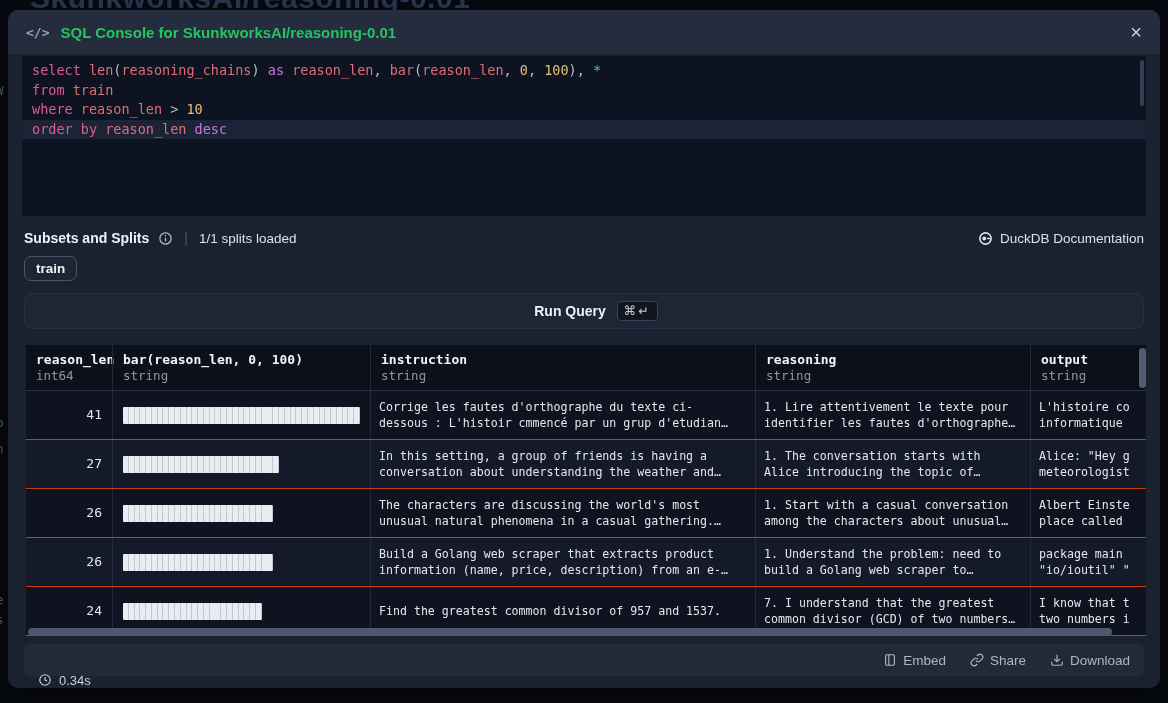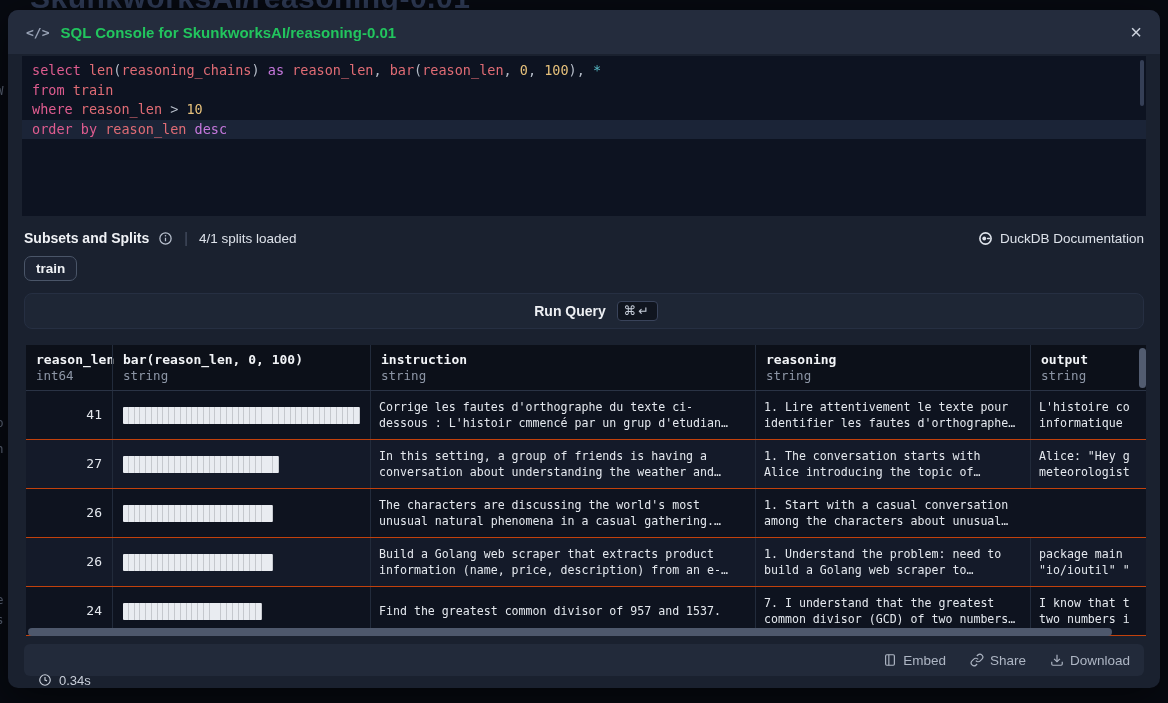--- a/index.html
+++ b/index.html
@@ -174,21 +174,21 @@
   <div class="subsets">
     <span class="heading">Subsets and Splits</span>
     <span class="icon-14">
       <svg viewBox="0 0 24 24" fill="none" stroke="#b9c1cf" stroke-width="2">
           <circle cx="12" cy="12" r="9"></circle>
           <line x1="12" y1="10.8" x2="12" y2="16.2"></line>
           <circle cx="12" cy="7.6" r="1.25" fill="#b9c1cf" stroke="none"></circle>
         </svg>
     </span>
     <span class="divider">|</span>
-    <span class="status">4/1 splits loaded</span>
+    <span class="status">1/1 splits loaded</span>
     <button class="docs-link">
       <span class="icon-14">
         <svg viewBox="0 0 24 24">
             <circle cx="12" cy="12" r="9" fill="none" stroke="#dce1e9" stroke-width="2.6"></circle>
             <circle cx="10" cy="12" r="3.1" fill="#dce1e9"></circle>
             <rect x="14.2" y="10.7" width="5.6" height="2.6" rx="1.3" fill="#dce1e9"></rect>
           </svg>
       </span>
       <span>DuckDB Documentation</span>
     </button>
@@ -241,20 +241,21 @@
     <div class="td c2 cell-instr"><div class="l1">In this setting, a group of friends is having a</div><div class="l2">conversation about understanding the weather and…</div></div>
     <div class="td c3 cell-reas"><div class="l1">1. The conversation starts with</div><div class="l2">Alice introducing the topic of…</div></div>
     <div class="td c4 cell-out"><div class="l1">Alice: "Hey g</div><div class="l2">meteorologist</div></div>
   </div>
 
   <div class="tr">
     <div class="td num c0"><span class="v">26</span></div>
     <div class="td bar-cell c1"><div class="bar" style="width: 150.28px;"></div></div>
     <div class="td c2 cell-instr"><div class="l1">The characters are discussing the world's most</div><div class="l2">unusual natural phenomena in a casual gathering.…</div></div>
     <div class="td c3 cell-reas"><div class="l1">1. Start with a casual conversation</div><div class="l2">among the characters about unusual…</div></div>
+    <div class="td c4 cell-out"><div class="l1">Albert Einste</div><div class="l2">place called </div></div>
   </div>
 
   <div class="tr">
     <div class="td num c0"><span class="v">26</span></div>
     <div class="td bar-cell c1"><div class="bar" style="width: 150.28px;"></div></div>
     <div class="td c2 cell-instr"><div class="l1">Build a Golang web scraper that extracts product</div><div class="l2">information (name, price, description) from an e-…</div></div>
     <div class="td c3 cell-reas"><div class="l1">1. Understand the problem: need to</div><div class="l2">build a Golang web scraper to…</div></div>
     <div class="td c4 cell-out"><div class="l1">package main </div><div class="l2">"io/ioutil" "</div></div>
   </div>
 

